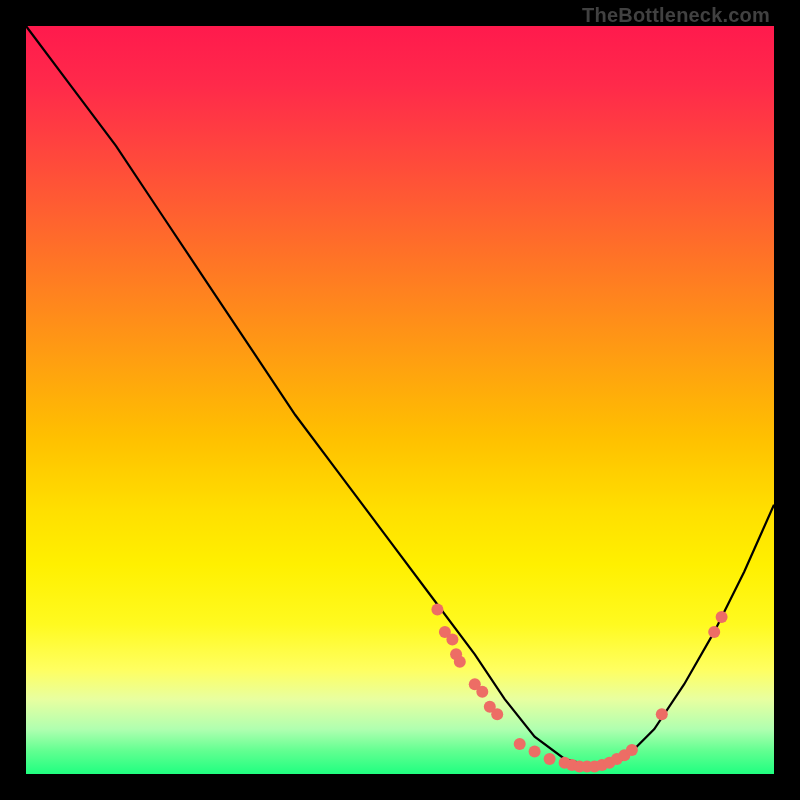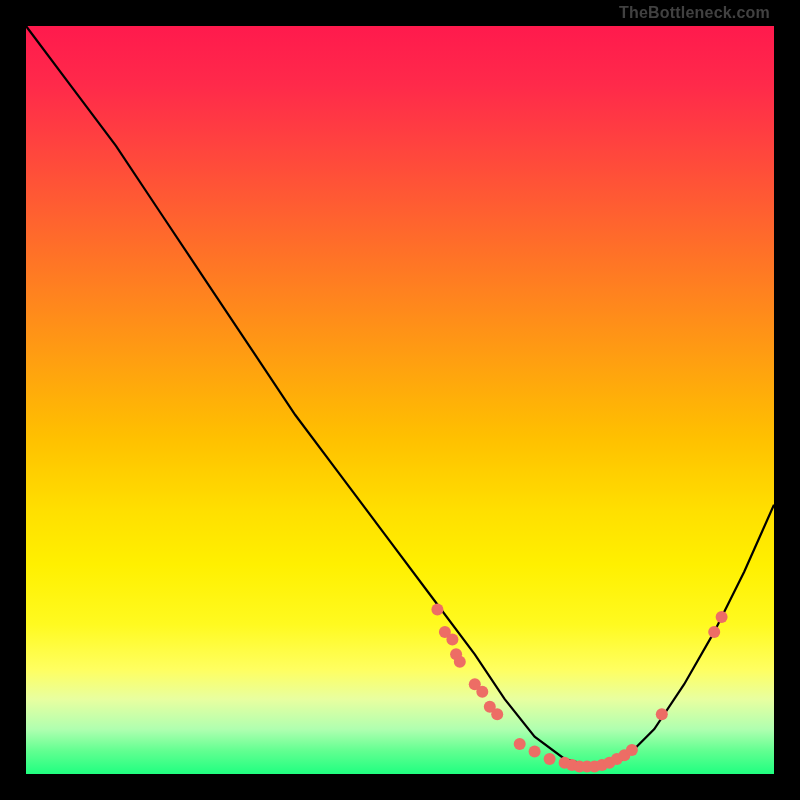--- a/index.html
+++ b/index.html
@@ -33,21 +33,21 @@
       #b0ffb0 94%,
       #60ff90 97%,
       #20ff80 100%
     );
   }
   .watermark {
     position: absolute;
     top: 4px;
     right: 30px;
     color: #414141;
-    font-size: 16px;
+    font-size: 20px;
     font-weight: 600;
     letter-spacing: 0.2px;
   }
   svg.curve {
     position: absolute;
     left: 26px;
     top: 26px;
     width: 748px;
     height: 748px;
     overflow: visible;

